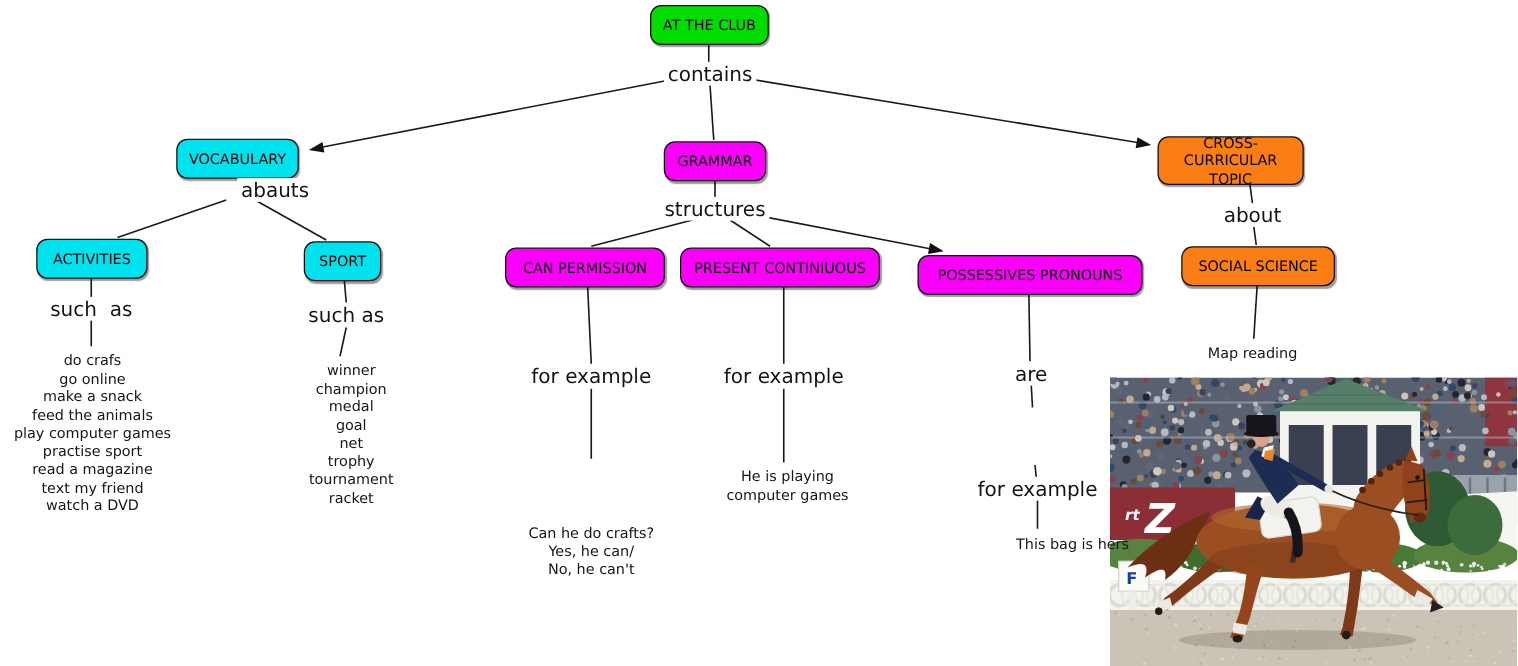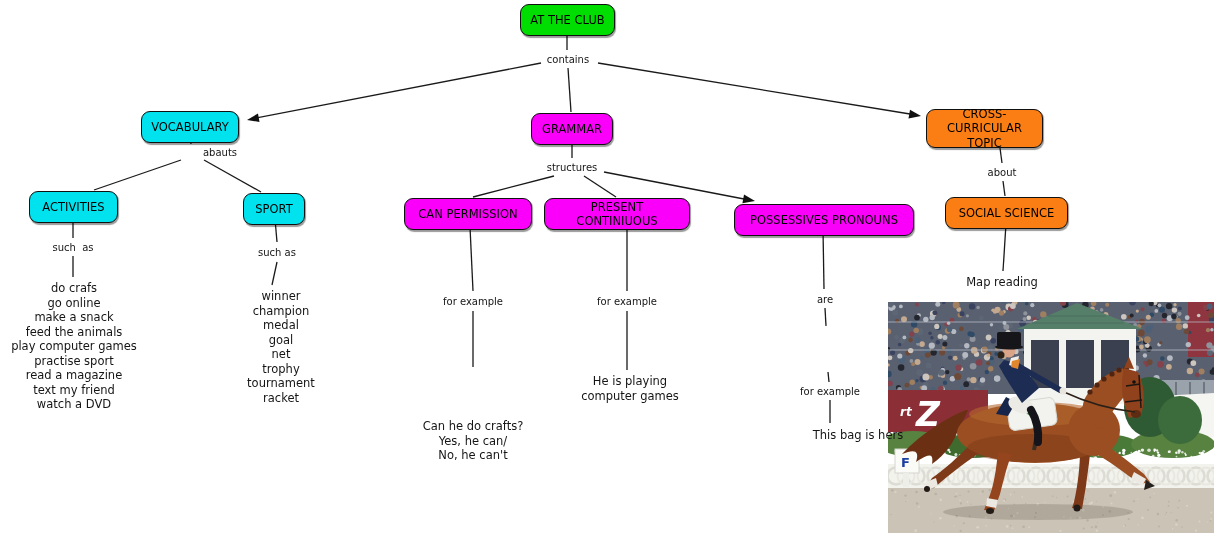--- a/index.html
+++ b/index.html
@@ -6,21 +6,21 @@
   .stage{position:relative;width:1214px;height:533px;background:#fff;overflow:hidden;
          font-family:"DejaVu Sans","Liberation Sans",sans-serif;color:#000;}
   svg.edge-layer{position:absolute;left:0;top:0;}
   .node{position:absolute;display:flex;align-items:center;justify-content:center;text-align:center;
         border:1.4px solid #101010;border-radius:9px;font-size:11.5px;line-height:1.25;
         white-space:pre-wrap;box-sizing:border-box;padding:15px 4px;
         box-shadow:1px 1.5px 1px rgba(0,0,0,.40);}
   .green{background:#00dd00;} .cyan{background:#00e3ee;}
   .magenta{background:#fa00fa;} .orange{background:#fb7e14;}
   .label{position:absolute;transform:translate(-50%,-50%);background:#fff;padding:0 3px;
-         font-size:10px;white-space:pre;color:#151515;}
+         font-size:16px;white-space:pre;color:#151515;}
   .textblock{position:absolute;transform:translateX(-50%);text-align:center;font-size:11.5px;
              line-height:14.5px;white-space:pre-wrap;color:#151515;}
   .photo{position:absolute;left:888px;top:302px;}
 </style>
 </head>
 <body>
 
 <div class="stage">
 
   <svg class="edge-layer" width="1214" height="533">
@@ -1024,21 +1024,21 @@
       </g>
     </g>
   </svg>
 
   <div class="node green" style="left:520px;top:4px;width:95px;height:22px;">AT THE CLUB</div>
   <div class="node cyan" style="left:141px;top:111px;width:98px;height:24px;">VOCABULARY</div>
   <div class="node cyan" style="left:29px;top:191px;width:89px;height:24px;">ACTIVITIES</div>
   <div class="node cyan" style="left:243px;top:193px;width:62px;height:25px;">SPORT</div>
   <div class="node magenta" style="left:531px;top:113px;width:82px;height:25px;">GRAMMAR</div>
   <div class="node magenta" style="left:404px;top:198px;width:128px;height:28px;">CAN PERMISSION</div>
-  <div class="node magenta" style="left:544px;top:198px;width:146px;height:28px;">PRESENT CONTINIUOUS</div>
+  <div class="node magenta" style="left:544px;top:198px;width:160px;height:28px;">PRESENT CONTINIUOUS</div>
   <div class="node magenta" style="left:734px;top:204px;width:180px;height:24px;">POSSESSIVES PRONOUNS</div>
   <div class="node orange" style="left:926px;top:109px;width:117px;height:39px;">CROSS-CURRICULAR
 TOPIC</div>
   <div class="node orange" style="left:945px;top:197px;width:123px;height:26px;">SOCIAL SCIENCE</div>
 
   <div class="label" style="left:568px;top:59px;">contains</div>
   <div class="label" style="left:192px;top:152px;margin-left:28px;">abauts</div>
   <div class="label" style="left:73px;top:247px;">such  as</div>
   <div class="label" style="left:277px;top:252px;">such as</div>
   <div class="label" style="left:572px;top:167px;">structures</div>

